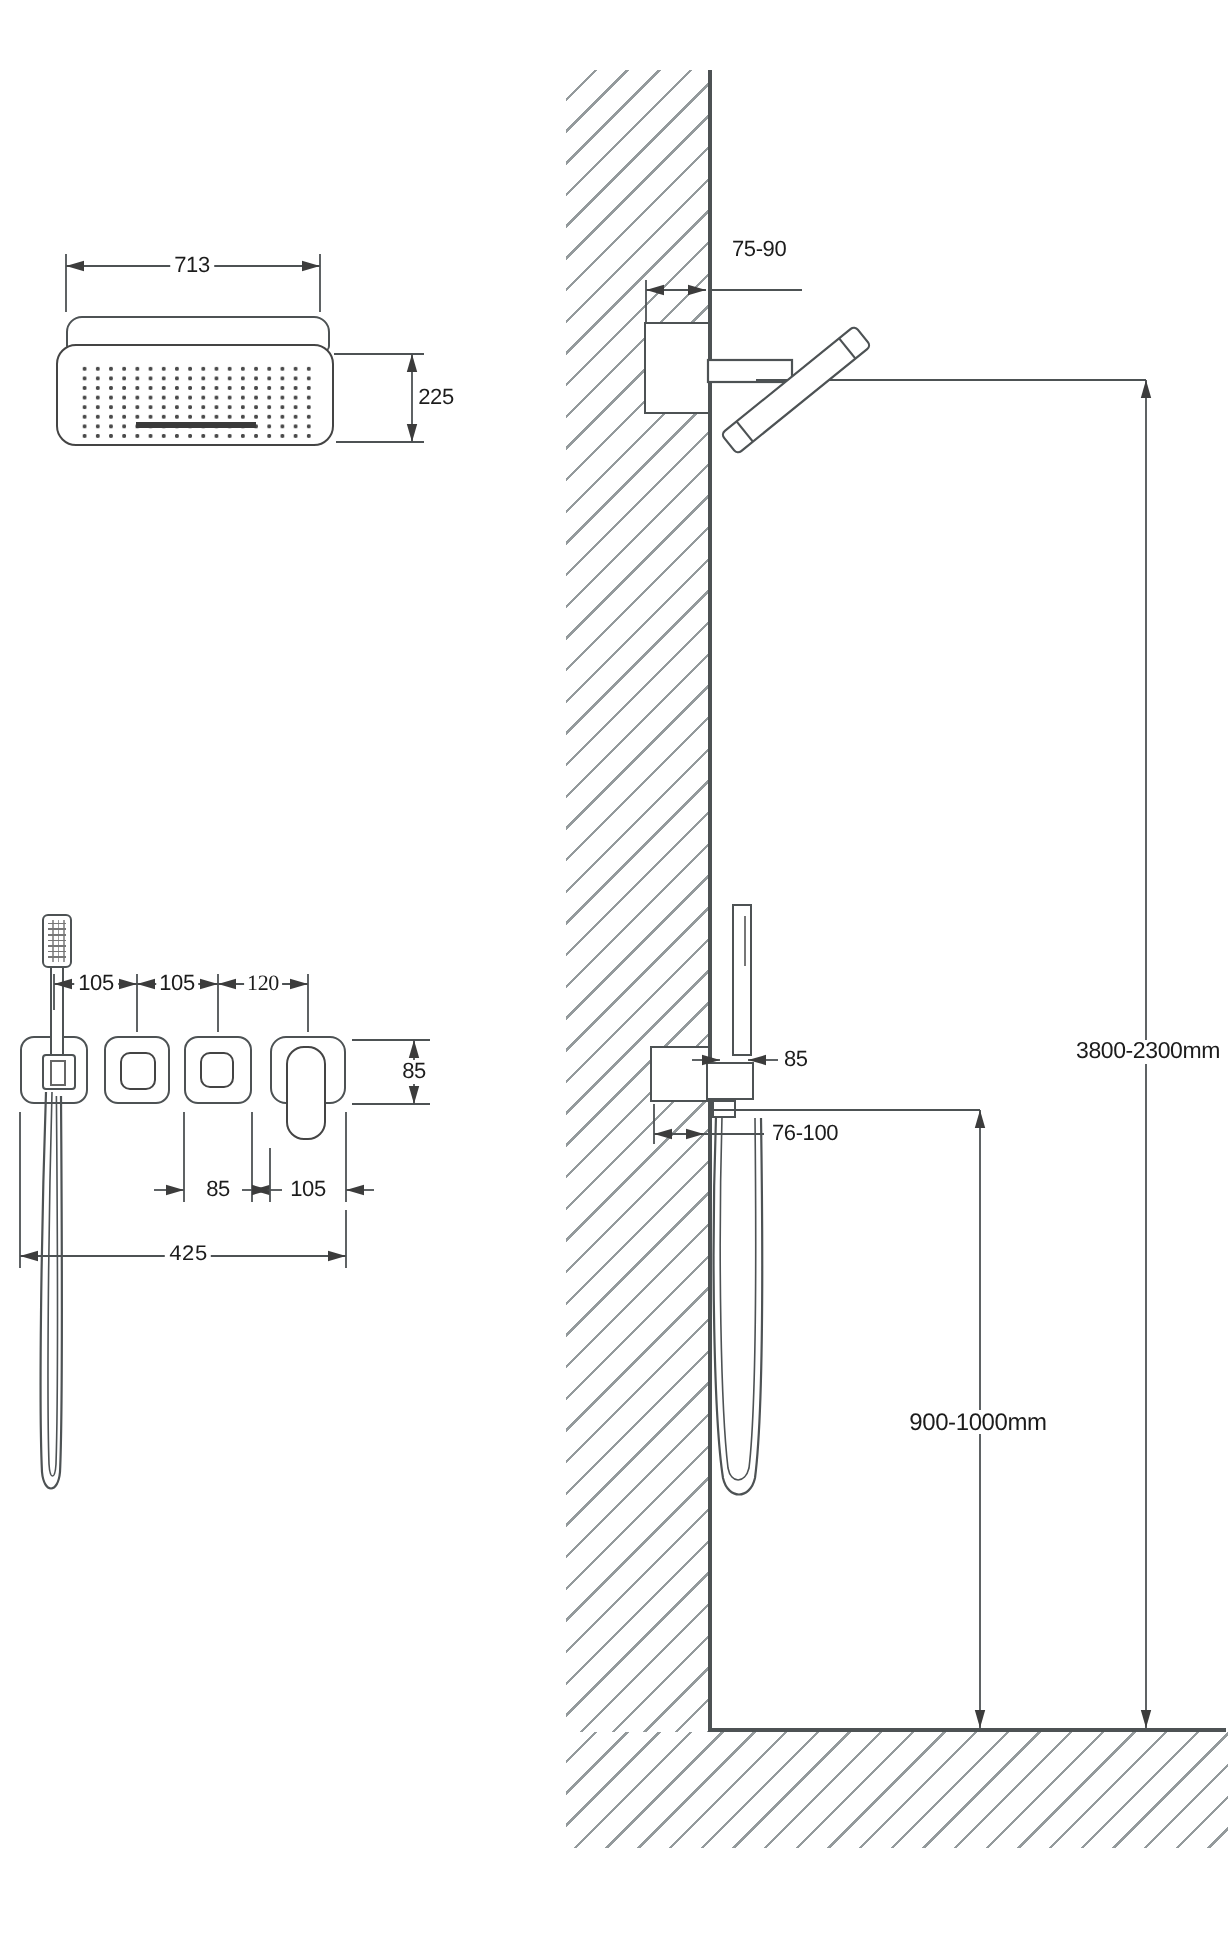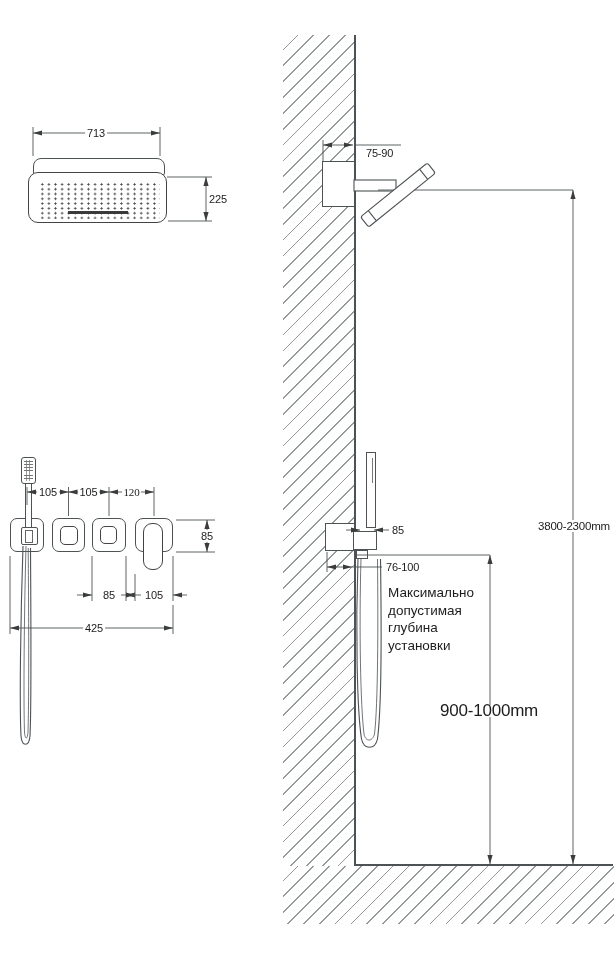--- a/index.html
+++ b/index.html
@@ -145,28 +145,22 @@
 
   <span class="dim dimc" style="left:96px;top:133px;">713</span>
   <span class="dim dimc" style="left:218px;top:199px;">225</span>
 
   <span class="dim dimc" style="left:48px;top:492px;">105</span>
   <span class="dim dimc" style="left:88.5px;top:492px;">105</span>
   <span class="dim dimc" style="left:131.5px;top:492px;font-family:Liberation Serif, serif;">120</span>
   <span class="dim dimc" style="left:207px;top:536px;">85</span>
   <span class="dim dimc" style="left:109px;top:595px;">85</span>
   <span class="dim dimc" style="left:154px;top:595px;">105</span>
-  <span class="dim dimc" style="left:94px;top:628px;">425</span>
+  <span class="dim dimc" style="left:94px;top:628px;font-family:Liberation Mono, monospace;">425</span>
 
-  <span class="dim" style="left:364px;top:147px;">75-90</span>
+  <span class="dim" style="left:364px;top:119px;">75-90</span>
   <span class="dim" style="left:390px;top:524px;">85</span>
   <span class="dim" style="left:384px;top:561px;">76-100</span>
   <span class="dim dimc" style="left:574px;top:526px;font-size:11.5px;">3800-2300mm</span>
-  <span class="dim dimc" style="left:489px;top:711px;font-size:17px;">900-1000mm</span>
+  <span class="dim dimc" style="left:489px;top:711px;font-size:12px;">900-1000mm</span>
 
-  <div class="note">
-    <span>Максимально</span>
-    <span>допустимая</span>
-    <span>глубина</span>
-    <span>установки</span>
-  </div>
 
 </div>
 
 </body></html>

